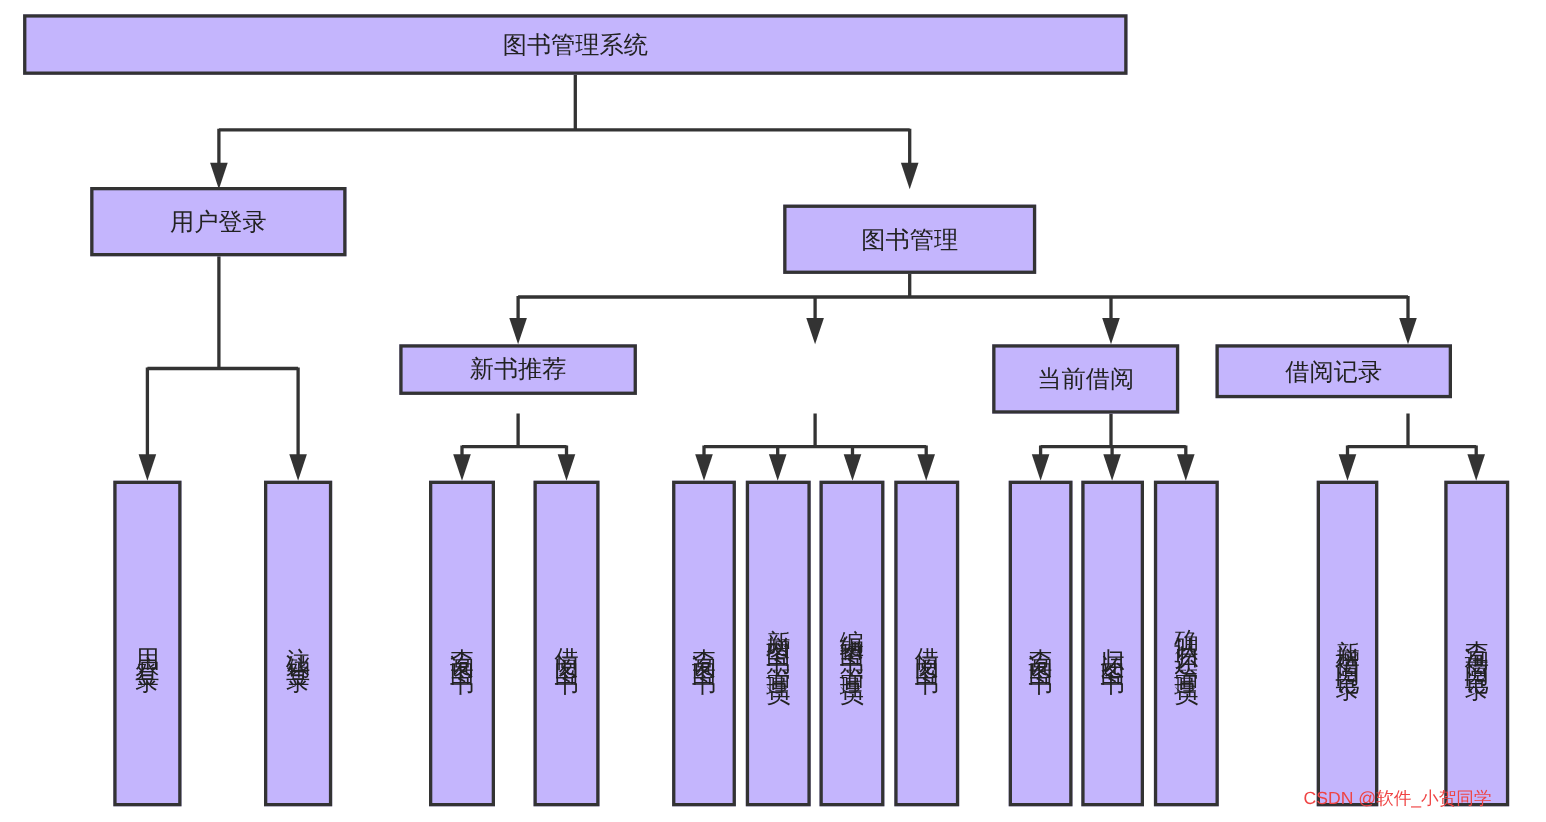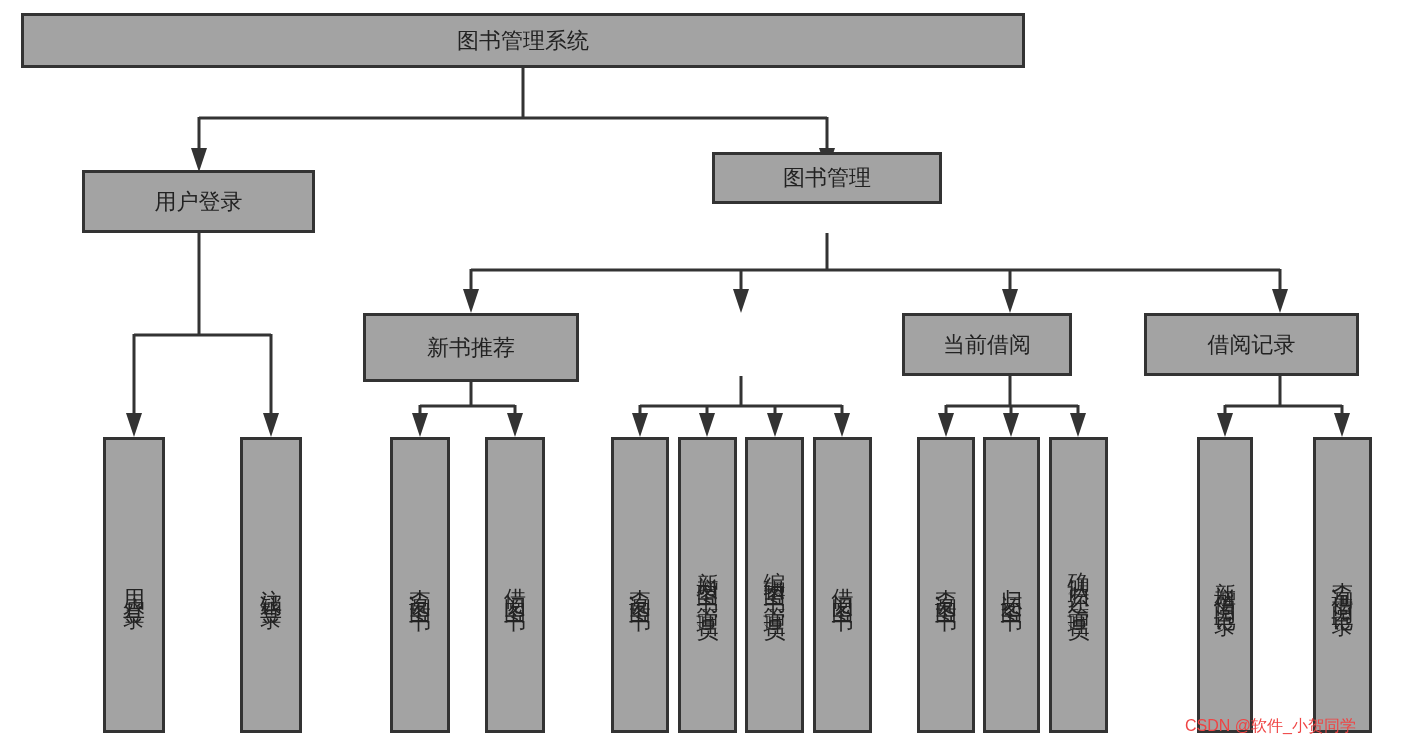--- a/index.html
+++ b/index.html
@@ -4,21 +4,21 @@
 <style>
   html,body{margin:0;padding:0;background:#ffffff;}
   .canvas{
     position:relative;width:1405px;height:747px;background:#ffffff;
     font-family:"Liberation Sans","DejaVu Sans",sans-serif;overflow:hidden;
   }
   .wires{position:absolute;left:0;top:0;z-index:1;}
   .wire{fill:none;stroke:#333333;stroke-width:3;}
   .arrowhead{fill:#333333;stroke:none;}
   .box{
-    position:absolute;box-sizing:border-box;background:#a3a3a3;border:3px solid #333333;
+    position:absolute;box-sizing:border-box;background:#c4b5fd;border:3px solid #333333;
     display:flex;align-items:center;justify-content:center;
     color:#222222;font-size:22px;z-index:2;
   }
   .leaf{z-index:2;}
   .leaf .vlabel{
     writing-mode:vertical-rl;text-orientation:mixed;
     letter-spacing:7px;font-size:22px;color:#222222;line-height:1;
   }
   .watermark{
     position:absolute;left:1185px;top:716px;z-index:5;
@@ -86,31 +86,31 @@
     <polygon class="arrowhead" points="1334,413 1350,413 1342,437"></polygon>
   </svg>
 
   <div class="box" style="left:21px;top:13px;width:1004px;height:55px">
     <span>图书管理系统</span>
   </div>
 
   <div class="box" style="left:82px;top:170px;width:233px;height:63px">
     <span>用户登录</span>
   </div>
-  <div class="box" style="left:712px;top:152px;width:230px;height:52px">
+  <div class="box" style="left:712px;top:186px;width:230px;height:63px">
     <span>图书管理</span>
   </div>
 
-  <div class="box" style="left:363px;top:313px;width:216px;height:69px">
+  <div class="box" style="left:363px;top:313px;width:216px;height:46px">
     <span>新书推荐</span>
   </div>
   <div class="box" style="left:902px;top:313px;width:170px;height:63px">
     <span>当前借阅</span>
   </div>
-  <div class="box" style="left:1144px;top:313px;width:215px;height:63px">
+  <div class="box" style="left:1105px;top:313px;width:215px;height:49px">
     <span>借阅记录</span>
   </div>
 
   <div class="box leaf" style="left:103px;top:437px;width:62px;height:296px">
     <span class="vlabel">用户登录</span>
   </div>
   <div class="box leaf" style="left:240px;top:437px;width:62px;height:296px">
     <span class="vlabel">注销登录</span>
   </div>
 

